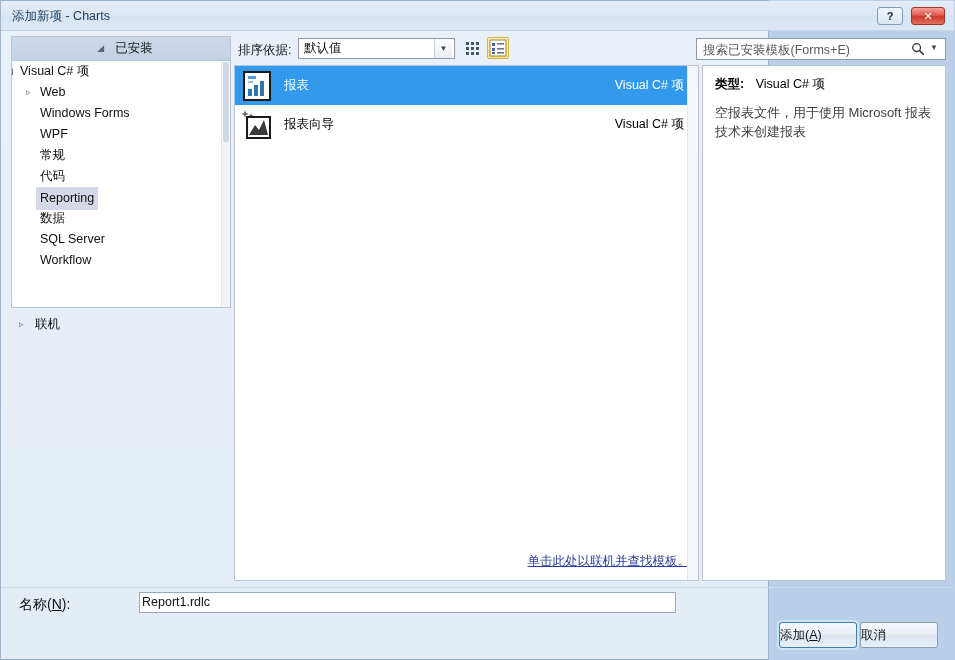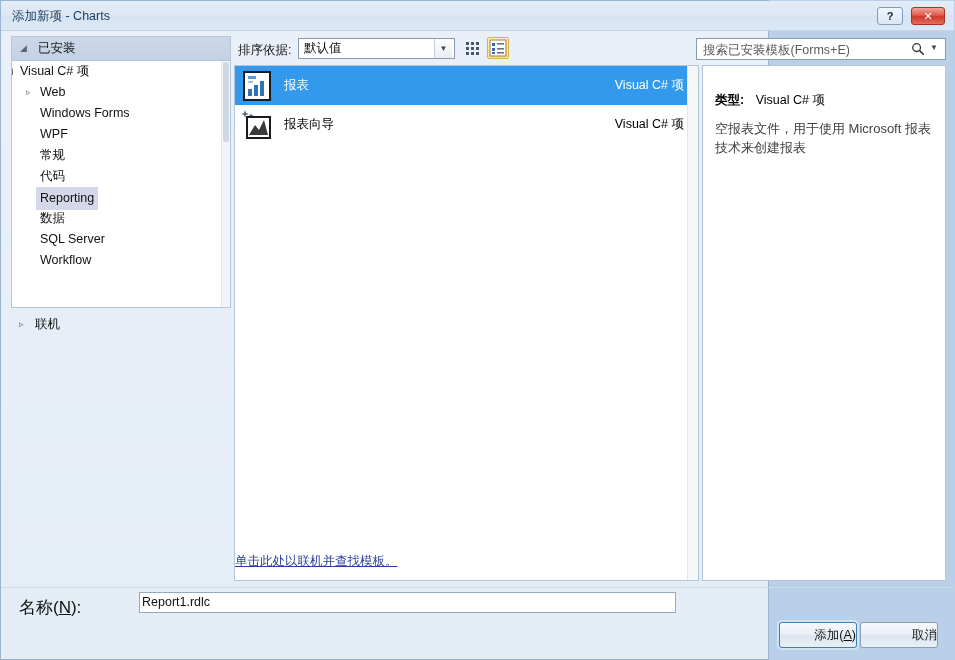--- a/index.html
+++ b/index.html
@@ -87,20 +87,21 @@
     left: 0; top: 0;
     width: 220px;
     height: 24px;
     box-sizing: border-box;
     background: linear-gradient(to bottom, #ccd8e8, #c3d1e4);
     border: 1px solid #b6c6da;
     border-bottom: none;
     display: flex;
     align-items: center;
     padding-left: 8px;
+    justify-content: center;
   }
   .installed-header .label {
     font-size: 12.5px;
     color: #1a1a1a;
     margin-left: 8px;
   }
   .tree-box {
     position: absolute;
     left: 0; top: 24px;
     width: 220px;
@@ -269,40 +270,40 @@
   .list-row .kind {
     font-size: 12.5px;
     white-space: nowrap;
     text-align: right;
   }
   .list-link-wrap {
     position: absolute;
     left: 0;
     bottom: 10px;
     width: 455px;
-    text-align: left;
+    text-align: right;
   }
   .list-link {
     font-size: 12.5px;
     color: #2b3f9e;
     text-decoration: underline;
     cursor: pointer;
   }
 
   
   .detail-box {
     position: absolute;
     left: 701px;
     top: 64px;
     width: 244px;
     height: 516px;
     box-sizing: border-box;
     background: #fff;
     border: 1px solid #b6c6da;
-    padding: 26px 12px;
+    padding: 10px 12px;
   }
   .detail-type-row {
     font-size: 12.5px;
     margin-bottom: 10px;
     white-space: nowrap;
   }
   .detail-type-row .k { font-weight: bold; }
   .detail-type-row .v { margin-left: 8px; }
   .detail-desc {
     font-size: 13px;
@@ -350,21 +351,21 @@
     left: 0;
     top: 586px;
     width: 953px;
     height: 1px;
     background: #cdd9e6;
   }
   .name-label {
     position: absolute;
     left: 18px;
     top: 595px;
-    font-size: 17px;
+    font-size: 14px;
     color: #111;
   }
   .name-input {
     position: absolute;
     left: 138px;
     top: 591px;
     width: 537px;
     height: 21px;
     box-sizing: border-box;
     background: #fff;
@@ -374,28 +375,27 @@
     padding-left: 2px;
     color: #111;
   }
   .dlg-btn {
     position: absolute;
     top: 621px;
     width: 78px;
     height: 26px;
     box-sizing: border-box;
     font-size: 12.5px;
-    text-align: right;
+    text-align: left;
     line-height: 24px;
     cursor: default;
     border-radius: 3px;
     background: linear-gradient(to bottom, #f6f9fc 0%, #eaf0f7 47%, #dde6f1 53%, #e8eff7 100%);
     border: 1px solid #8d9cae;
     color: #111;
-    padding-left: 8px;
   }
   .dlg-btn.primary {
     left: 778px;
     border: 1px solid #3c7fb1;
     box-shadow: 0 0 0 2px #cfe4f7;
   }
   .dlg-btn.cancel { left: 859px; }
 
   u.acc { text-decoration: underline; }
 </style>

